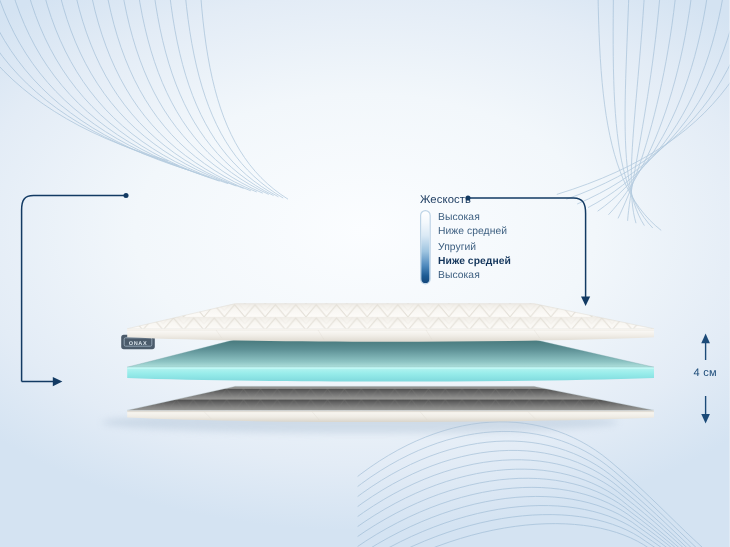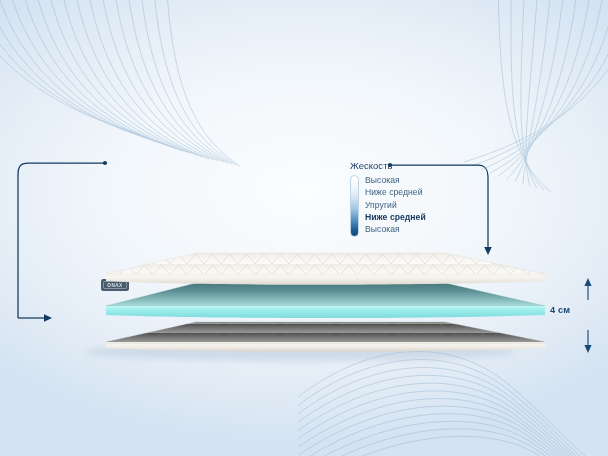--- a/index.html
+++ b/index.html
@@ -76,24 +76,24 @@
     color: #3d5f80;
     line-height: 12.3px;
     letter-spacing: .05px;
     white-space: nowrap;
   }
   .firm-item.active { font-weight: bold; color: #14365c; }
 
   
   #dim-label {
     position: absolute;
-    left: 550px;
+    left: 578px;
     top: 305px;
     font-size: 9.2px;
-    font-weight: bold;
+    font-weight: normal;
     color: #1b4a78;
     letter-spacing: .2px;
     white-space: nowrap;
   }
 
   
   #connectors { position: absolute; left: 0; top: 0; }
 </style>
 </head>
 <body>

